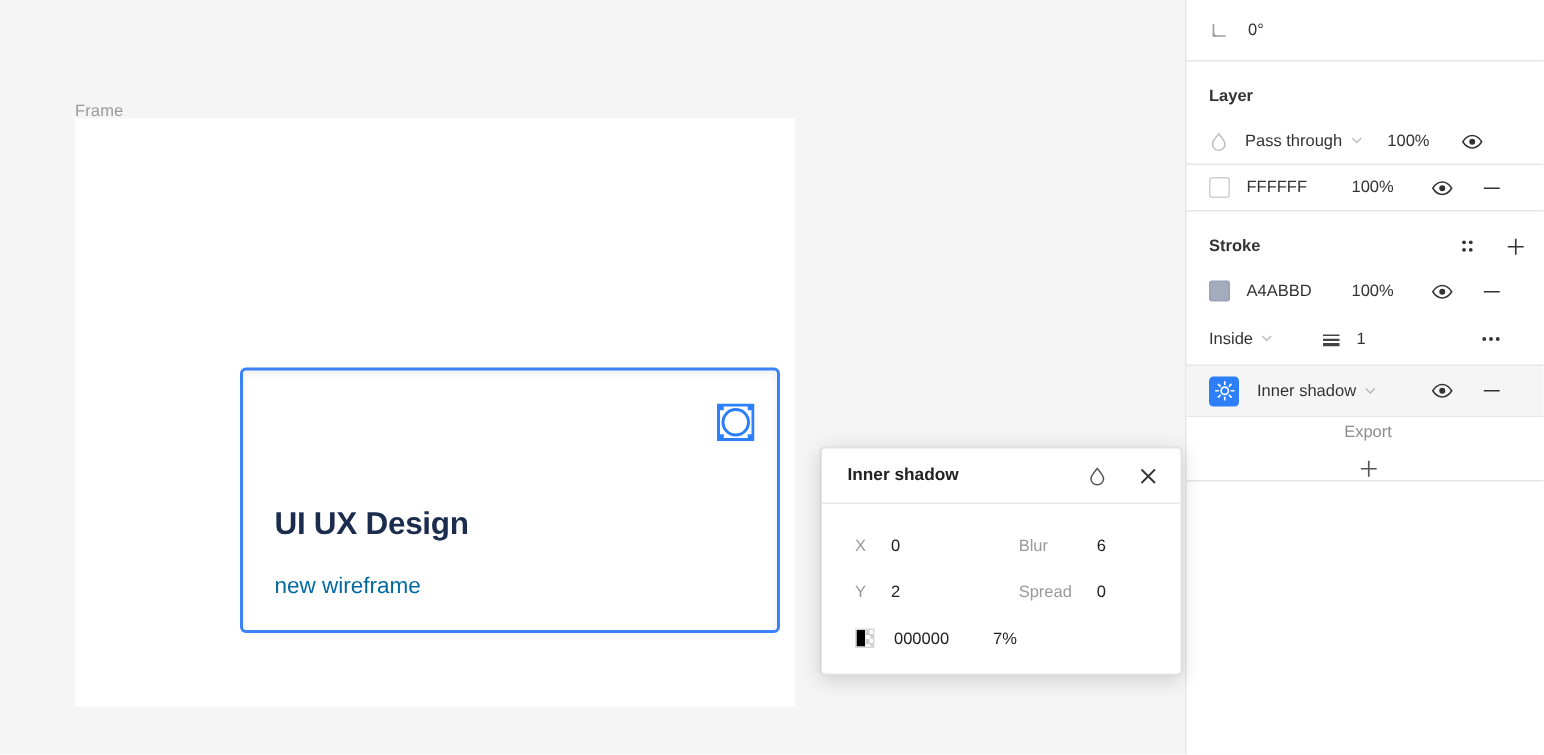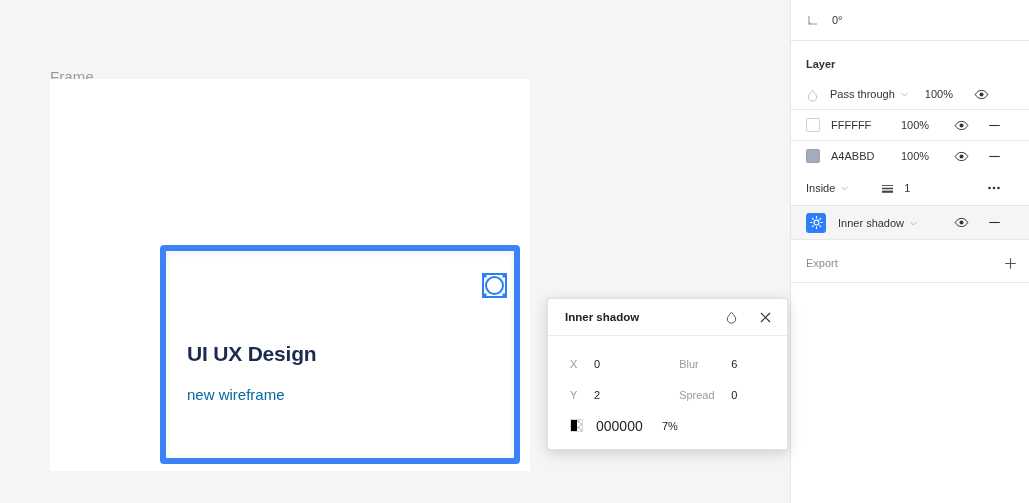--- a/index.html
+++ b/index.html
@@ -12,34 +12,34 @@
   #app { position: relative; width: 1029px; height: 503px; }
 
   
   .canvas {
     position: absolute; left: 0; top: 0;
     width: 790px; height: 503px;
     background: #f5f5f5;
   }
   .frame-label {
     position: absolute; left: 50px; top: 68px;
-    font-size: 15px; color: #9b9b9b;
+    font-size: 11px; color: #9b9b9b;
     letter-spacing: .1px;
     user-select: none;
   }
   .frame {
     position: absolute; left: 50px; top: 79px;
     width: 480px; height: 392px;
     background: #ffffff;
   }
   .card {
     position: absolute; left: 110px; top: 166px;
-    width: 360px; height: 219px;
-    background: #ffffff;
-    border: 6px solid #3b82f6;
+    width: 360px; height: 177px;
+    background: #ffffff;
+    border: 2px solid #3b82f6;
     border-radius: 4px;
     box-shadow: inset 0 2px 6px rgba(0,0,0,0.07);
     text-align: center;
   }
   .card-title {
     position: absolute; left: 21px; top: 91px;
     font-size: 21px; font-weight: bold;
     color: #1b2c4f; letter-spacing: -.2px;
   }
   .card-sub {
@@ -133,21 +133,21 @@
   .dlg-v { font-size: 11px; color: #222; margin-left: 10px; }
   .dlg-k2 { font-size: 11px; color: #9a9a9a; width: 44px; margin-left: 79px; }
   .dlg-v2 { font-size: 11px; color: #222; margin-left: 8px; }
   .alpha-swatch {
     width: 13px; height: 13px; flex-shrink: 0;
     background:
       linear-gradient(to right, #000 0 50%, transparent 50% 100%),
       repeating-conic-gradient(#ffffff 0% 25%, #cfcfcf 0% 50%) 0 0/6px 6px;
     border: 1px solid #d8d8d8;
   }
-  .dlg-hex { font-size: 14px; color: #222; margin-left: 13px; width: 60px; }
+  .dlg-hex { font-size: 11px; color: #222; margin-left: 13px; width: 60px; }
   .dlg-pct { font-size: 11px; color: #222; margin-left: 6px; }
 </style>
 </head>
 <body>
 
 <div id="app">
 
   <div class="canvas">
 
     <div class="frame-label">Frame</div>
@@ -229,20 +229,38 @@
         </span>
         <span class="icon-btn">
           <svg width="15" height="15" viewBox="0 0 15 15">
               <path d="M2.2 7.5 H12.8" stroke="#333" stroke-width="1.1"></path>
             </svg>
         </span>
       </div>
     </div>
 
     <div class="sec">
+      <div class="sec-head">
+        <span class="sec-title">Stroke</span>
+        <span class="head-actions">
+          <span class="icon-btn">
+            <svg width="14" height="14" viewBox="0 0 14 14">
+              <circle cx="5" cy="4.5" r="1.25" fill="#333"></circle>
+                <circle cx="9.5" cy="4.5" r="1.25" fill="#333"></circle>
+              <circle cx="5" cy="9.5" r="1.25" fill="#333"></circle>
+                <circle cx="9.5" cy="9.5" r="1.25" fill="#333"></circle>
+            </svg>
+          </span>
+          <span class="icon-btn">
+            <svg width="15" height="15" viewBox="0 0 15 15">
+                <path d="M7.5 2.2 V12.8 M2.2 7.5 H12.8" stroke="#333" stroke-width="1.1"></path>
+              </svg>
+          </span>
+        </span>
+      </div>
       <div class="prop-row">
         <span class="swatch stroke"></span>
         <span class="hexval">A4ABBD</span>
         <span class="opval">100%</span>
         <span class="rowspacer"></span>
         <span class="icon-btn eye">
           <svg width="15" height="15" viewBox="0 0 15 15">
             <path d="M1.2 7.5 C3 4.6 5.1 3.4 7.5 3.4 S12 4.6 13.8 7.5 C12 10.4 9.9 11.6 7.5 11.6 S3 10.4 1.2 7.5z" fill="none" stroke="#333" stroke-width="1"></path>
             <circle cx="7.5" cy="7.5" r="2" fill="#333"></circle>
           </svg>
@@ -312,21 +330,21 @@
         </span>
         <span class="icon-btn">
           <svg width="15" height="15" viewBox="0 0 15 15">
               <path d="M2.2 7.5 H12.8" stroke="#333" stroke-width="1.1"></path>
             </svg>
         </span>
       </div>
     </div>
 
     <div class="sec last">
-      <div class="sec-head" style="height:38px;margin-top:4px;">
+      <div class="sec-head" style="height:38px;margin-top:4px;flex-direction:column;">
         <span class="sec-title muted">Export</span>
         <span class="head-actions">
           <span class="icon-btn">
             <svg width="15" height="15" viewBox="0 0 15 15">
                 <path d="M7.5 2.2 V12.8 M2.2 7.5 H12.8" stroke="#555" stroke-width="1.1"></path>
               </svg>
           </span>
         </span>
       </div>
     </div>

